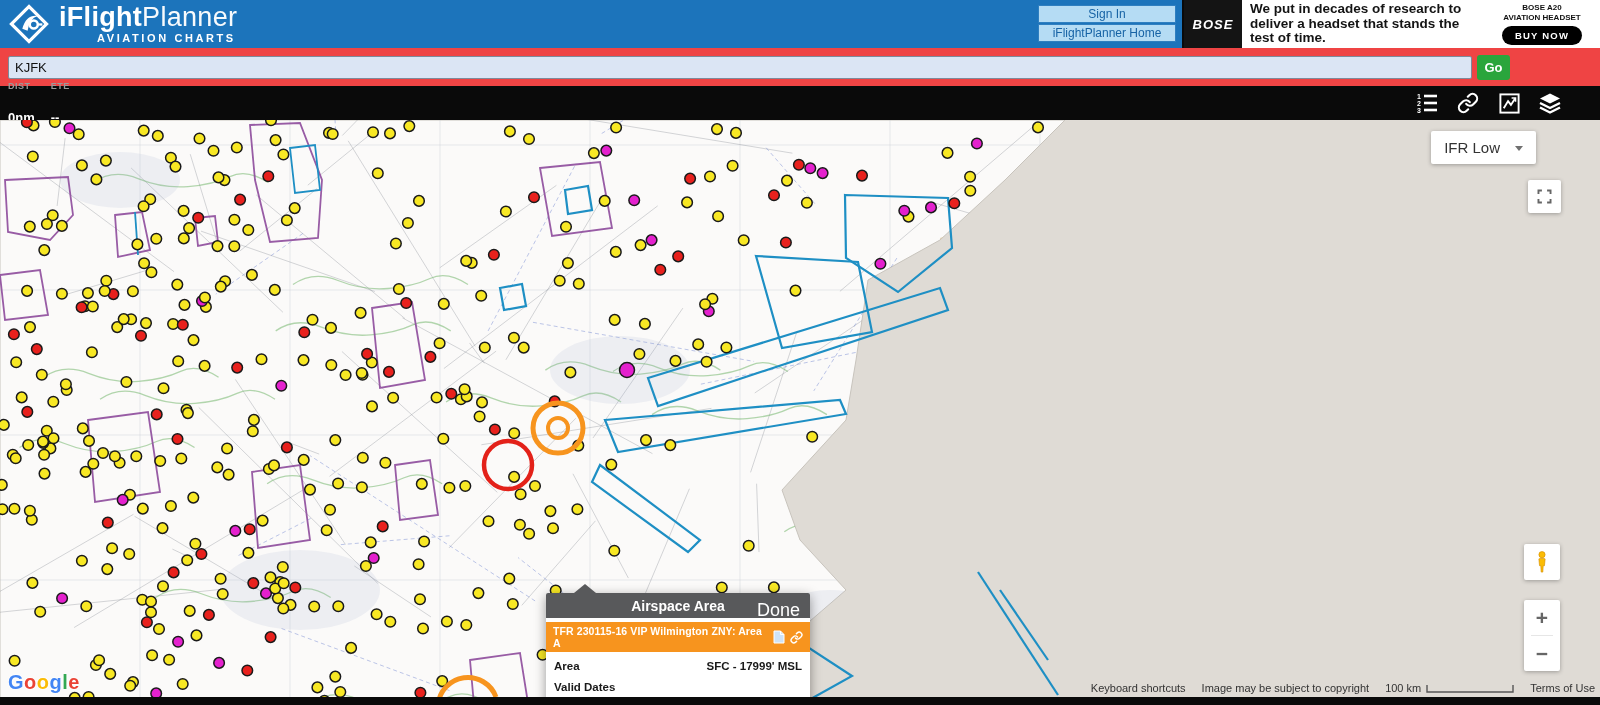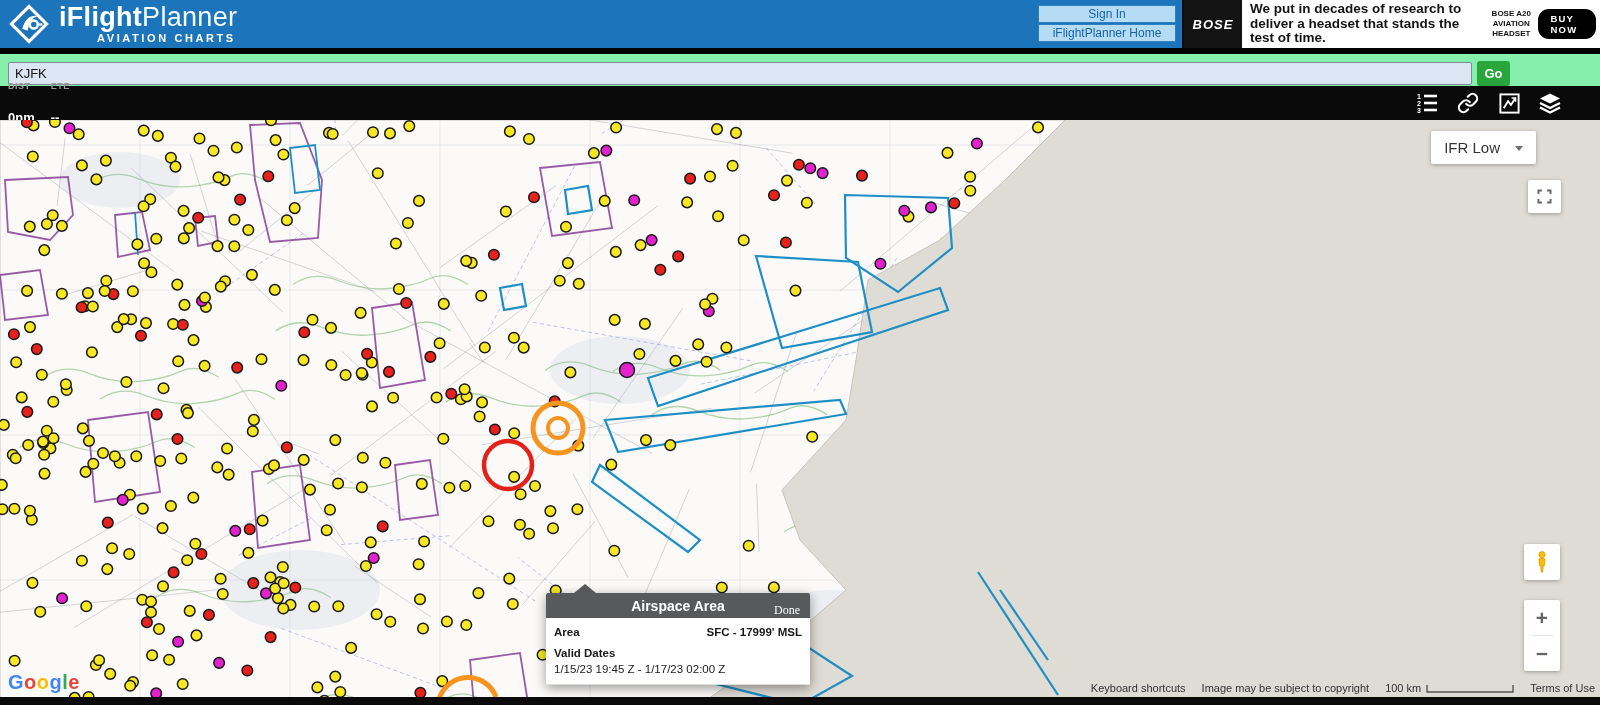--- a/index.html
+++ b/index.html
@@ -21,29 +21,29 @@
     font-size:12px; display:flex; align-items:center; justify-content:center;
     cursor:pointer; }
   .auth-btn + .auth-btn { margin-top:1px; }
 
   .ad { position:absolute; right:0; top:0; width:418px; height:48px; background:#fff;
     display:flex; align-items:stretch; border-left:2px solid #0a0a0a; }
   .ad-brand { width:58px; background:#141414; color:#fff; display:flex; align-items:center;
     justify-content:center; font-style:italic; font-weight:bold; font-size:13px; letter-spacing:1px; }
   .ad-copy { flex:1; padding:2px 6px 2px 8px; font-weight:bold; font-size:13.5px;
     line-height:1.1; color:#141414; display:flex; align-items:center; }
-  .ad-right { width:112px; display:flex; flex-direction:row; align-items:center;
+  .ad-right { width:112px; display:flex; flex-direction:column; align-items:center;
     justify-content:center; gap:3px; padding-right:4px; }
   .ad-product { font-size:8px; font-weight:bold; text-align:center; line-height:1.25; color:#111; }
   .ad-cta { background:#000; color:#fff; font-size:9.5px; font-weight:bold; padding:4px 13px;
     border-radius:11px; letter-spacing:1.2px; cursor:pointer; }
 
   
   .search-row { position:absolute; top:48px; left:0; width:1600px; height:38px;
-    background:#86efac; display:flex; align-items:center;margin-top:6px; }
+    background:#ef4444; display:flex; align-items:center; }
   .search-input { margin-left:8px; width:1464px; height:23px; background:#dbe5f4;
     border:1px solid #7e8a9a; border-radius:2px; font-size:13px; padding:0 6px;
     font-family:"Liberation Sans",sans-serif; color:#111; }
   .go-btn { margin-left:5px; width:33px; height:25px; background:#2aa53c; color:#fff;
     font-weight:bold; font-size:13px; border:none; border-radius:3px; cursor:pointer;
     font-family:"Liberation Sans",sans-serif; }
 
   
   .status-row { position:absolute; top:86px; left:0; width:1600px; height:34px;
     background:#0a0a0a; display:flex; align-items:center; }
@@ -81,21 +81,21 @@
   
   .popup { position:absolute; left:546px; top:473px; width:264px; background:#fff;
     box-shadow:0 3px 12px rgba(0,0,0,.4); font-size:11.5px; border-radius:2px; }
   .popup-arrow { position:absolute; top:-9px; left:28px; width:0; height:0;
     border-left:11px solid transparent; border-right:11px solid transparent;
     border-bottom:9px solid #58595b; }
   .popup-header { background:#58595b; color:#fff; height:25px; position:relative;
     display:flex; align-items:center; justify-content:center; font-weight:bold;
     font-size:14px; border-radius:2px 2px 0 0; }
   .popup-done { position:absolute; right:10px; top:0; height:34px; display:flex; align-items:center;
-    font-weight:normal; font-size:12px; cursor:pointer;font-family:Liberation Serif, serif; }
+    font-weight:normal; font-size:18px; cursor:pointer; }
   .tfr-bar { background:#f7941e; color:#fff; display:flex; align-items:center;
     padding:3px 7px; margin-top:4px; font-weight:bold; font-size:10.5px; gap:5px; cursor:pointer; }
   .tfr-title { flex:1; letter-spacing:.1px; }
   .area-row { display:flex; justify-content:space-between; padding:8px 8px 5px;
     font-weight:bold; color:#1a1a1a; }
   .valid-label { padding:4px 8px 1px; font-weight:bold; color:#1a1a1a; }
   .valid-value { padding:3px 8px 9px; color:#1a1a1a; border-bottom:1px solid #dcdcdc; }
 
   
   .google-logo { position:absolute; left:8px; bottom:11px; font-size:20px; font-weight:bold;
@@ -727,20 +727,33 @@
     <div class="zdiv"></div>
     <div class="zbtn">−</div>
   </div>
 
   <div class="popup">
     <div class="popup-arrow"></div>
     <div class="popup-header">
       <span>Airspace Area</span>
       <span class="popup-done">Done</span>
     </div>
+    <div class="tfr-bar">
+      <span class="tfr-title">TFR 230115-16 VIP Wilmington ZNY: Area A</span>
+      <svg width="12" height="14" viewBox="0 0 12 14">
+        <path d="M1,1 h6.5 L11,4.5 V13 H1 Z" fill="#cfe3f6" stroke="#fff" stroke-width="1"></path>
+        <path d="M7.5,1 V4.5 H11" fill="none" stroke="#fff" stroke-width="1"></path>
+      </svg>
+      <svg width="13" height="13" viewBox="0 0 24 24">
+        <g fill="none" stroke="#fff" stroke-width="2.6" stroke-linecap="round" stroke-linejoin="round">
+          <path d="M10 13a5 5 0 0 0 7.54.54l3-3a5 5 0 0 0-7.07-7.07l-1.72 1.71"></path>
+          <path d="M14 11a5 5 0 0 0-7.54-.54l-3 3a5 5 0 0 0 7.07 7.07l1.71-1.71"></path>
+        </g>
+      </svg>
+    </div>
     <div class="area-row">
       <span>Area</span>
       <span>SFC - 17999' MSL</span>
     </div>
     <div class="valid-label">Valid Dates</div>
     <div class="valid-value">1/15/23 19:45 Z - 1/17/23 02:00 Z</div>
 
   </div>
 
   <div class="google-logo"><span style="color:#4285F4">G</span><span style="color:#EA4335">o</span><span style="color:#FBBC05">o</span><span style="color:#4285F4">g</span><span style="color:#34A853">l</span><span style="color:#EA4335">e</span></div>

